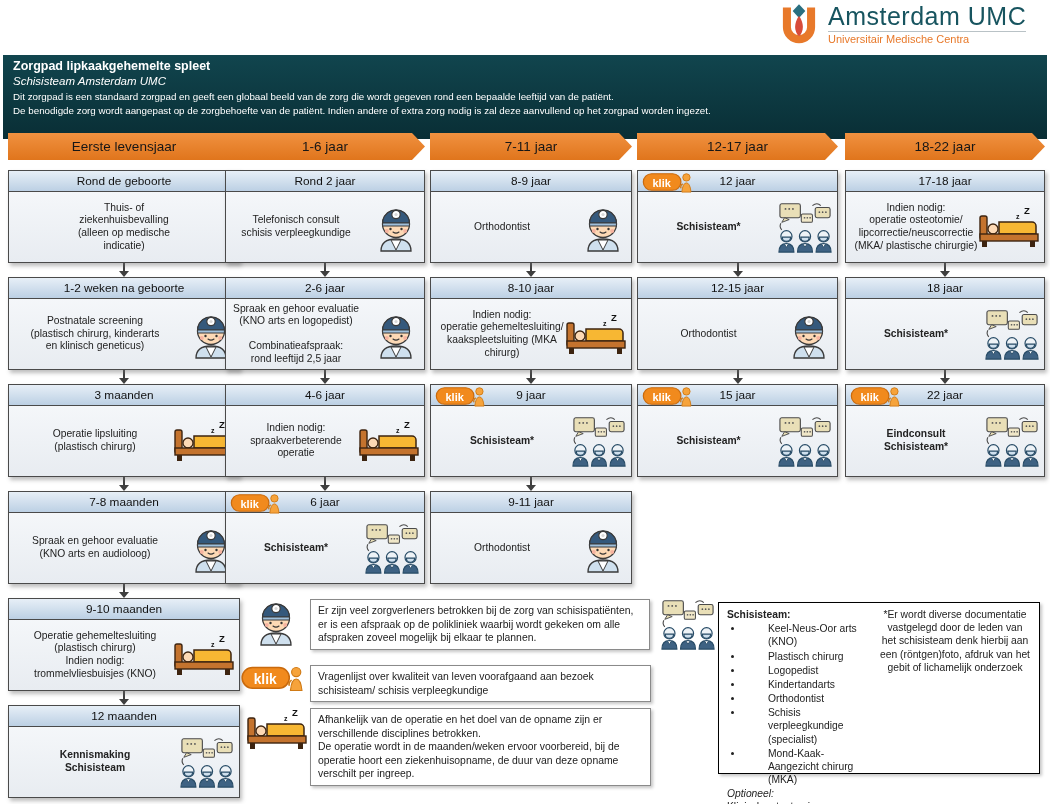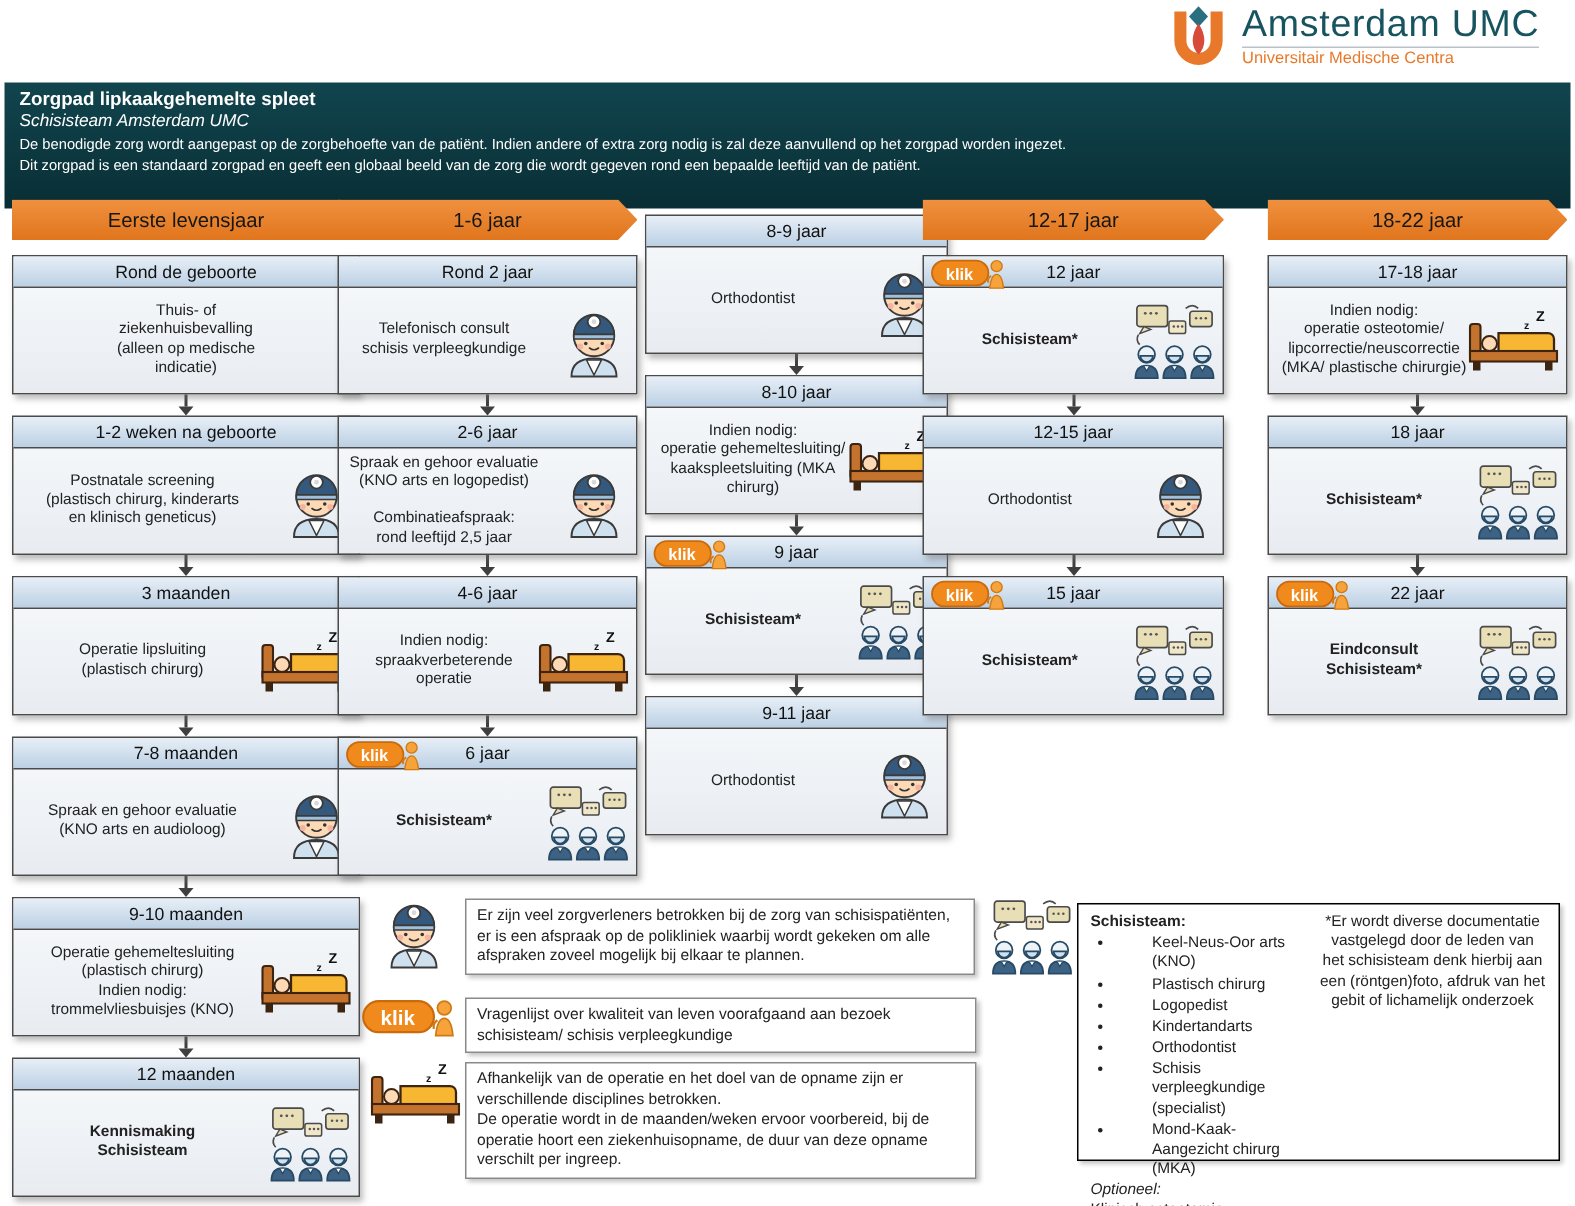--- a/index.html
+++ b/index.html
@@ -66,22 +66,22 @@
     </svg>
     <div>
       <div class="logo-title">Amsterdam UMC</div>
       <div class="logo-sub">Universitair Medische Centra</div>
     </div>
   </div>
 
   <div class="band">
     <div class="band-title">Zorgpad lipkaakgehemelte spleet</div>
     <div class="band-sub">Schisisteam Amsterdam UMC</div>
+    <div class="band-line">Dit zorgpad is een standaard zorgpad en geeft een globaal beeld van de zorg die wordt gegeven rond een bepaalde leeftijd van de patiënt.</div>
     <div class="band-line">De benodigde zorg wordt aangepast op de zorgbehoefte van de patiënt. Indien andere of extra zorg nodig is zal deze aanvullend op het zorgpad worden ingezet.</div>
-    <div class="band-line">Dit zorgpad is een standaard zorgpad en geeft een globaal beeld van de zorg die wordt gegeven rond een bepaalde leeftijd van de patiënt.</div>
   </div>
 
   <div id="columns">
       <div class="column" style="left: 8px; width: 232px;">
         <div class="col-arrow">
           <span>Eerste levensjaar</span>
         </div>
         <div class="stack">
           <div class="box">
             <div class="box-head">
@@ -389,20 +389,23 @@
       <path d="M42 55 q0 -9 8 -9 q8 0 8 9 Z" fill="#3e6283"></path>
       <path d="M48 46.5 L50 50 L52 46.5" fill="#fff" stroke-width="1"></path>
     </g>
   </svg>
               </span>
             </div>
           </div>
         </div>
       </div>
       <div class="column" style="left: 430px; width: 202px;">
+        <div class="col-arrow">
+          <span>7-11 jaar</span>
+        </div>
         <div class="stack">
           <div class="box">
             <div class="box-head">
               <span>8-9 jaar</span>
             </div>
             <div class="box-body has-icon">
               <div class="box-text">Orthodontist</div>
               <span class="box-icon">
                 <svg width="48" height="50" viewBox="0 0 48 50">
     <path d="M9 49 Q9 37 24 37 Q39 37 39 49 Z" fill="#cfe0ee" stroke="#3a3a3a" stroke-width="1.3"></path>
@@ -523,21 +526,21 @@
     <circle cx="29.5" cy="27" r="1.2" fill="#333"></circle>
     <path d="M21 30 Q24 32.3 27 30" stroke="#333" stroke-width="1.1" fill="none" stroke-linecap="round"></path>
     <circle cx="14.8" cy="29" r="2" fill="#f6b3a0"></circle>
     <circle cx="33.2" cy="29" r="2" fill="#f6b3a0"></circle>
   </svg>
               </span>
             </div>
           </div>
         </div>
       </div>
-      <div class="column" style="left: 615px; width: 201px;">
+      <div class="column" style="left: 637px; width: 201px;">
         <div class="col-arrow">
           <span>12-17 jaar</span>
         </div>
         <div class="stack">
           <div class="box">
             <div class="box-head">
               <span>12 jaar</span>
             </div>
             <svg width="58" height="24" viewBox="0 0 58 24" class="klik-badge">
     <rect x="1" y="3" width="41" height="18" rx="9" fill="#f18a1d" stroke="#c96a0d" stroke-width="1.3"></rect>

